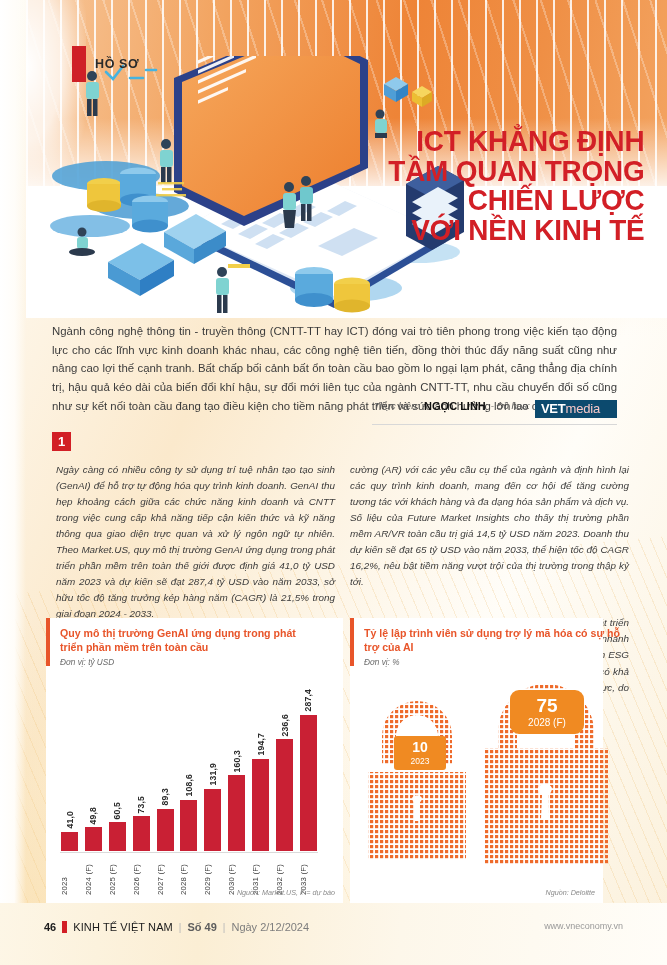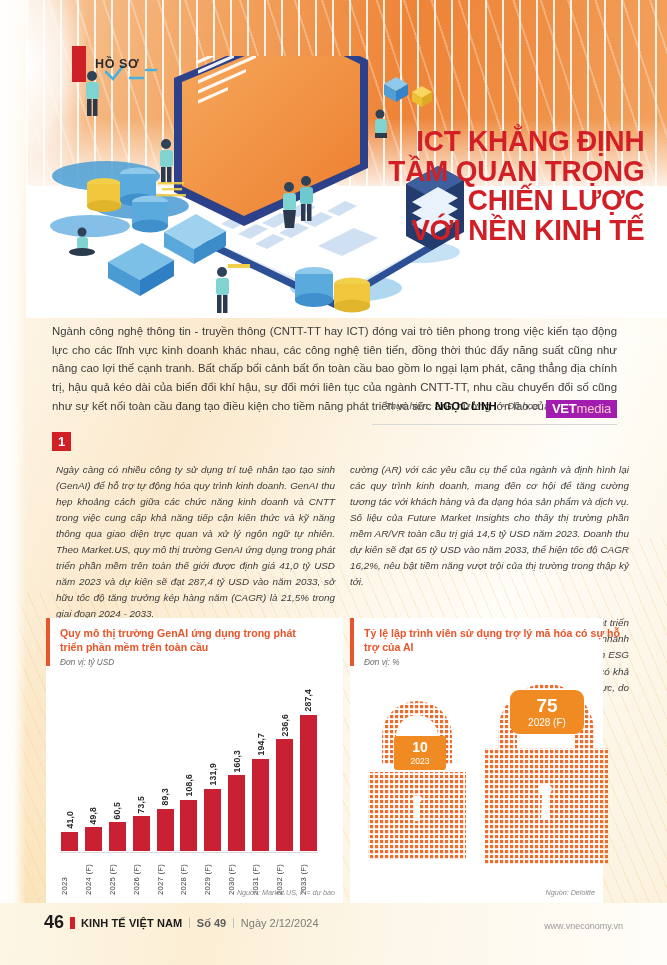--- a/index.html
+++ b/index.html
@@ -89,21 +89,21 @@
     position:absolute;left:52px;top:322px;width:565px;
     font-size:11.4px;line-height:1.64;color:#3b3b3b;text-align:justify;
   }
   .byline{
     position:absolute;right:50px;top:400px;display:flex;align-items:flex-start;gap:5px;z-index:7;
   }
   .byline .t1{font-size:9.5px;font-style:italic;color:#555;}
   .byline .t2{font-size:11px;font-weight:bold;color:#111;}
   .byline .t3{font-size:9.5px;font-style:italic;color:#555;}
   .vet{
-    background:#a21caf;color:#fff;padding:2px 6px 3px 6px;font-size:13px;font-weight:bold;
+    background:#0c4a6e;color:#fff;padding:2px 17px 3px 6px;font-size:13px;font-weight:bold;
     letter-spacing:-.2px;line-height:1;
   }
   .vet i{font-style:normal;font-weight:normal;color:#f6c8c8;}
   .byline-rule{
     position:absolute;right:50px;top:424px;width:245px;height:1px;background:#d8d8d8;
   }
 
   
   .sec{
     position:absolute;left:52px;top:432px;display:flex;align-items:center;gap:9px;
@@ -170,23 +170,23 @@
   .lockbadge .y{margin-top:3px;}
 
   
   .footer-band{
     position:absolute;left:0;bottom:0;width:667px;height:62px;
     background:linear-gradient(95deg,#fdf6e6 0%, #fbeed4 30%, #fdf7ea 60%, #fffdf8 100%);
   }
   .footer{
     position:absolute;left:44px;bottom:32px;display:flex;align-items:center;gap:6px;
   }
-  .fnum{font-size:18px;font-weight:bold;color:#1c1c1c;}
+  .fnum{font-size:11px;font-weight:bold;color:#1c1c1c;}
   .fbar{width:5px;height:12px;background:#d21f26;display:block;}
-  .fname{font-size:11px;font-weight:bold;color:#1c1c1c;letter-spacing:.1px;}
+  .fname{font-size:11px;font-weight:normal;color:#1c1c1c;letter-spacing:.1px;}
   .fsep{color:#b9b9b9;font-size:10px;}
   .fmeta{font-size:11px;color:#7d7d7d;}
   .fmeta.b{font-weight:bold;color:#5d5d5d;}
   .fsite{
     position:absolute;right:44px;bottom:34px;font-size:9px;color:#9a9a9a;
   }
 </style>
 </head>
 <body>
 

